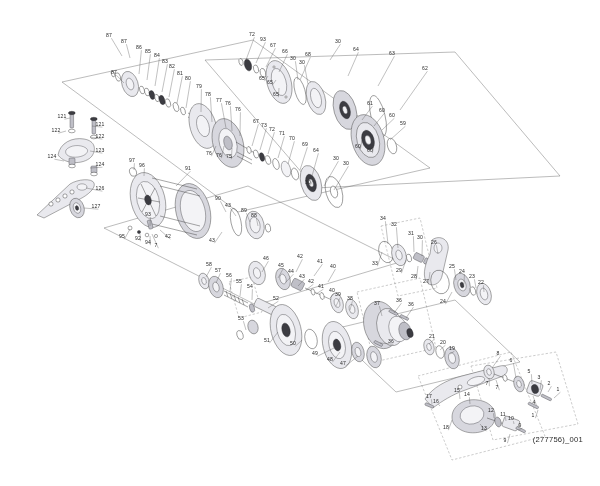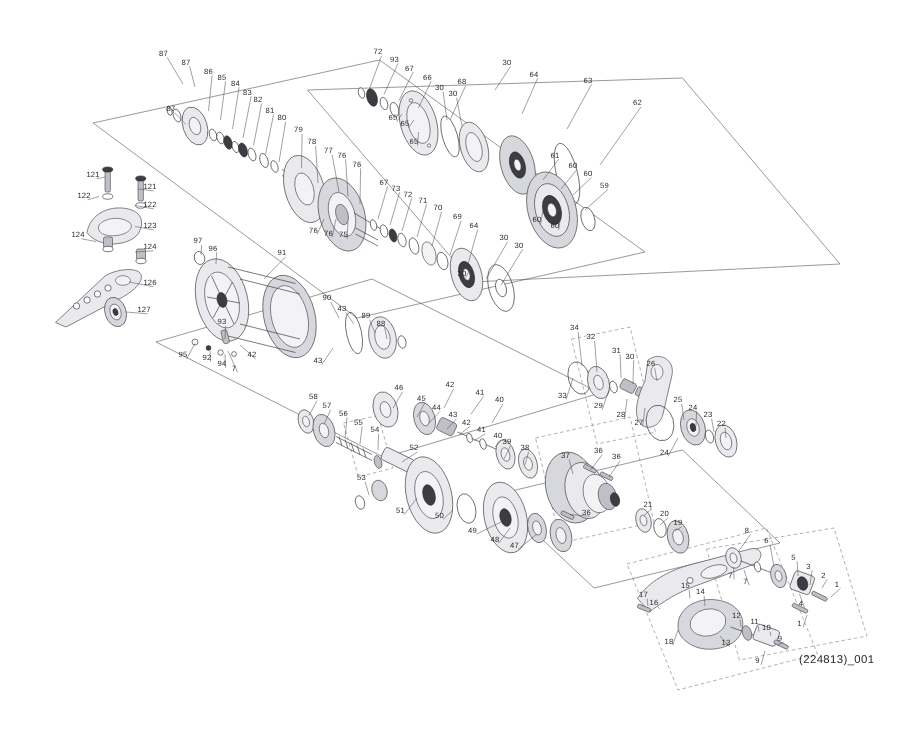--- a/index.html
+++ b/index.html
@@ -556,14 +556,14 @@
         <text x="539" y="379" class="lbl" text-anchor="middle">3</text>
         <path d="M551.4,386.2 L548,392" class="leader"></path>
         <text x="549" y="385" class="lbl" text-anchor="middle">2</text>
         <path d="M560.4,392.2 L554,398" class="leader"></path>
         <text x="558" y="391" class="lbl" text-anchor="middle">1</text>
         <path d="M535.4,418.2 L538,410" class="leader"></path>
         <text x="533" y="417" class="lbl" text-anchor="middle">1</text>
       </g>
   </svg>
 
-  <div id="footer">(224813)_001</div>
+  <div id="footer">(277756)_001</div>
 </div>
 
 </body></html>

